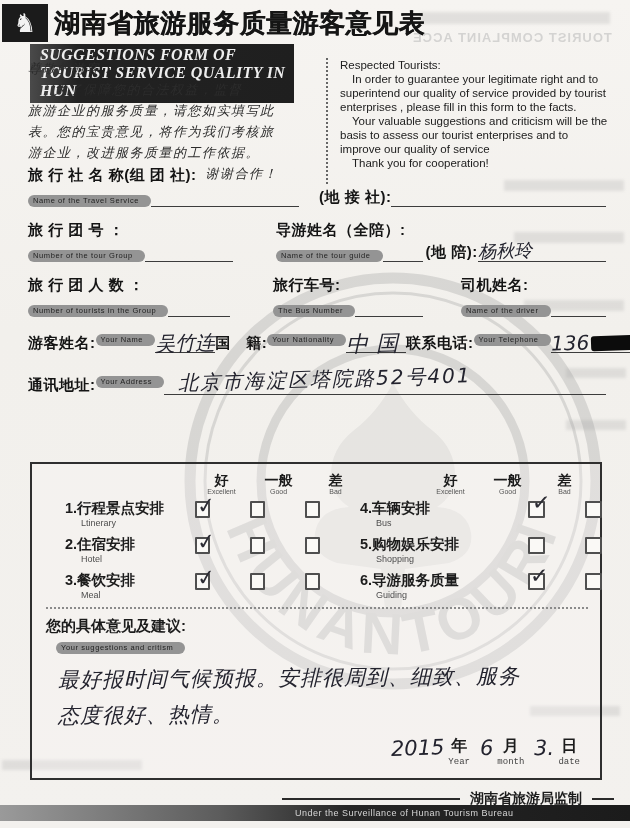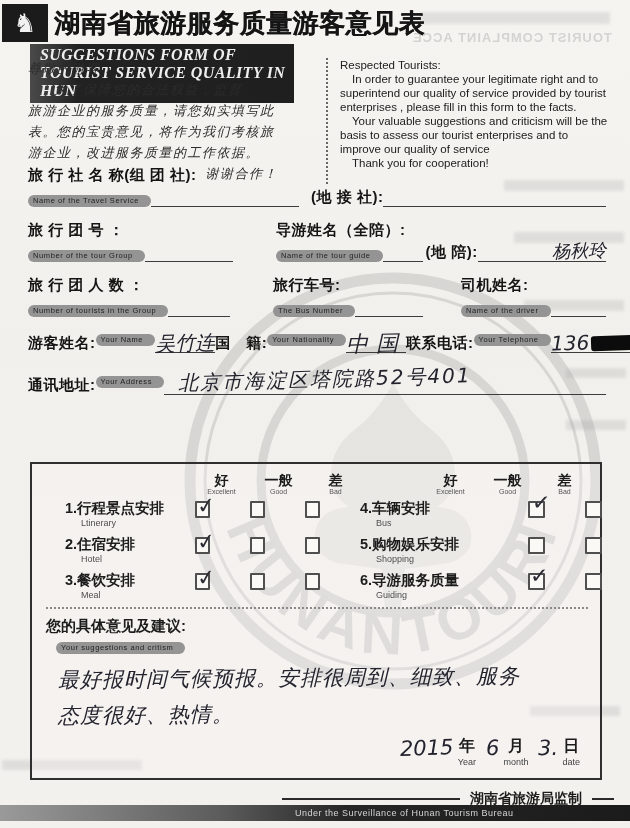--- a/index.html
+++ b/index.html
@@ -73,21 +73,21 @@
   .dotted-sep { border-top:2px dotted #8a8a8a; margin:4px 0 8px 0; }
   .sugg-label { font-weight:bold; font-size:15px; }
   .sugg-chip { margin-left:10px; }
   .comment { margin-top:6px; margin-left:12px; }
   .comment .hand { font-size:21px; letter-spacing:1px; line-height:1.75; transform:rotate(-.5deg); }
   .date-row { display:flex; justify-content:flex-end; align-items:flex-start; margin-top:2px; padding-right:8px; }
   .date-val { font-family:"DejaVu Sans", sans-serif; font-style:italic; font-size:21px; color:#23232e;
               transform:rotate(-2deg); margin:0 4px; }
   .date-unit { display:flex; flex-direction:column; align-items:center; margin-right:6px; }
   .date-zh { font-weight:bold; font-size:16px; }
-  .date-en { font-size:9px; color:#444; }
+  .date-en { font-size:9px; color:#444;font-family:Liberation Mono, monospace; }
 
   
   .footer-line { position:absolute; top:790px; left:0; width:614px; display:flex; align-items:center;
                  padding-left:282px; }
   .fl-seg { flex:1; height:2.5px; background:#2a2a2a; }
   .fl-seg.short { flex:0 0 22px; }
   .footer-zh { font-weight:bold; font-size:14px; margin:0 10px; white-space:nowrap; }
   .footer-bar { position:absolute; top:805px; left:0; width:630px; height:16px;
                 background:linear-gradient(90deg,#9a9a9a 0%,#5c5c5c 35%,#262626 55%,#1b1b1b 100%);
                 display:flex; align-items:center; }
@@ -152,36 +152,36 @@
     </div>
   </div>
 
   <div class="fields">
 
     <div class="row">
       <div class="flabel">旅 行 社 名 称(组 团 社):</div>
       <div class="baseline-flex" style="margin-top:2px;">
         <span class="chip">Name   of   the   Travel   Service</span>
         <span class="uline" style="width:148px;"></span>
-        <span class="flabel" style="margin-left:12px;">(地 接 社):</span>
+        <span class="flabel" style="margin-left:20px;">(地 接 社):</span>
         <span class="uline" style="flex:1;"></span>
       </div>
     </div>
 
     <div class="row" style="display:flex; margin-top:14px;">
       <div style="width:248px;">
         <div class="flabel">旅 行 团 号 ：</div>
         <div class="baseline-flex" style="margin-top:2px;">
           <span class="chip">Number of the tour Group</span>
           <span class="uline" style="width:88px;"></span>
         </div>
       </div>
       <div style="flex:1;">
         <div class="flabel">导游姓名（全陪）:</div>
-        <div class="baseline-flex" style="margin-top:2px;text-align:right;">
+        <div class="baseline-flex" style="margin-top:2px;">
           <span class="chip">Name   of   the   tour   guide</span>
           <span class="uline" style="width:40px;"></span>
           <span class="flabel" style="margin-left:3px;">(地 陪):</span>
           <span class="uline" style="flex:1;"><span class="hand" style="font-size:18px;">杨秋玲</span></span>
         </div>
       </div>
     </div>
 
     <div class="row" style="display:flex; margin-top:14px;">
       <div style="width:245px;">

